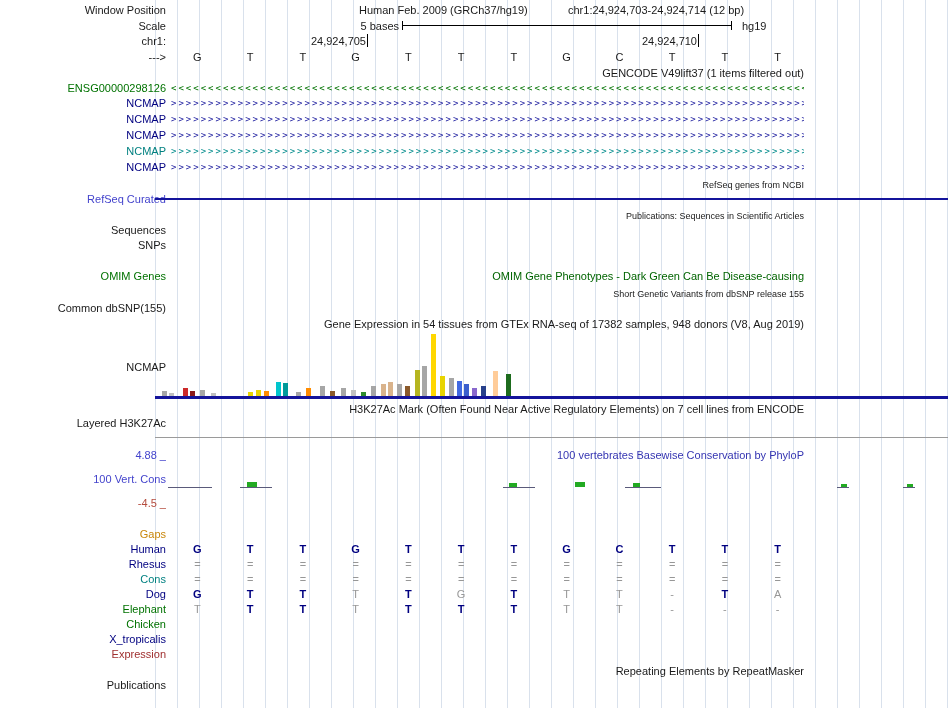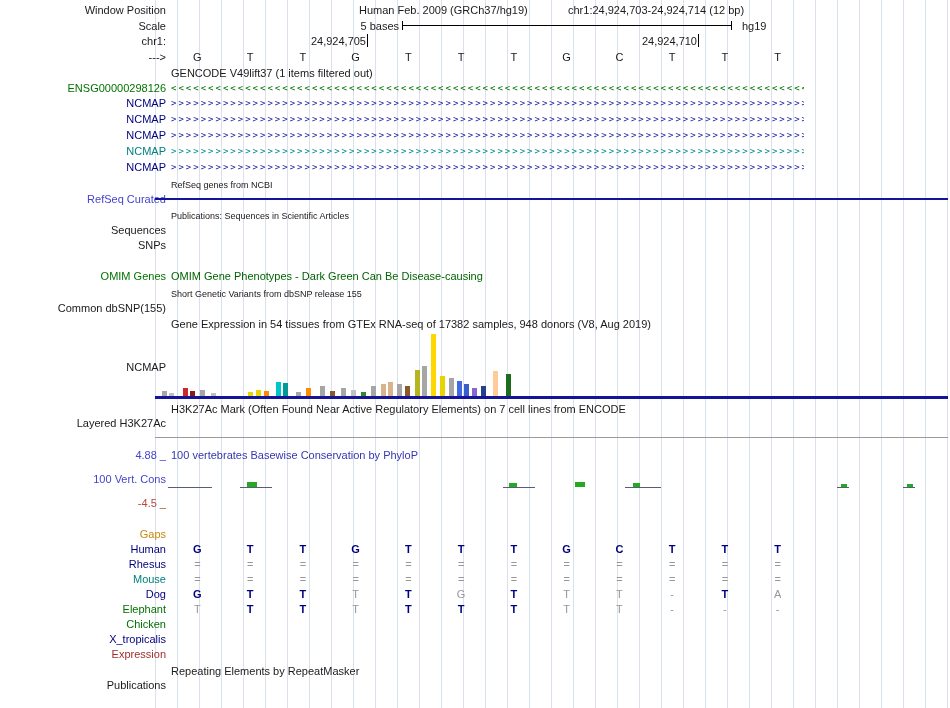--- a/index.html
+++ b/index.html
@@ -4,21 +4,21 @@
 <style>
   *{margin:0;padding:0;box-sizing:border-box}
   body{background:#fff;font-family:"Liberation Sans",sans-serif}
   .browser{position:relative;width:950px;height:708px;background:#fff;overflow:hidden;font-size:11px;color:#1a1a1a}
   .grid{position:absolute;left:155px;top:0;width:793px;height:708px;
     background-image:repeating-linear-gradient(to right,#d9e1ec 0,#d9e1ec 1px,transparent 1px,transparent 22px)}
   .row{position:absolute;left:16px;width:950px;height:14px;line-height:14px;white-space:nowrap}
   .lbl{position:absolute;left:0;top:0;width:150px;text-align:right;white-space:nowrap}
   .trk{position:absolute;left:155px;top:0;width:633px;height:100%}
   .abs{position:absolute;top:0}
-  .center{text-align:left}
+  .center{text-align:right}
   .small{font-size:9px}
   .c-green{color:#007200}.c-navy{color:#000080}.c-teal{color:#008080}.c-blue{color:#4343cc}
   .c-orange{color:#c8860a}.c-red{color:#b44a3c}.c-darkred{color:#a03030}
   .t-blue{color:#3535b2}.t-green{color:#006400}
   .arrowrow{height:12px;line-height:12px}
   .arrows{overflow:hidden;white-space:nowrap;font-family:"DejaVu Sans Mono",monospace;font-size:9px;letter-spacing:2px}
   .a-green{color:#007200}.a-navy{color:#1b1b9e}.a-teal{color:#008b8b}
   .scale-text{position:absolute;left:0;width:228px;text-align:right}
   .scale-bar{position:absolute;left:231px;top:6px;width:330px;height:1px;background:#000}
   .scale-bar::before,.scale-bar::after{content:"";position:absolute;top:-4px;width:1px;height:9px;background:#000}
@@ -256,21 +256,21 @@
         <span class="acell muted">=</span>
         <span class="acell muted">=</span>
         <span class="acell muted">=</span>
         <span class="acell muted">=</span>
         <span class="acell muted">=</span>
         <span class="acell muted">=</span>
         <span class="acell muted">=</span>
       </div>
   </div>
   <div class="row" style="top:572px;height:15px;line-height:15px">
-    <div class="lbl c-teal">Mouse</div>
+    <div class="lbl c-teal">Cons</div>
     <div class="trk acells">
         <span class="acell muted">=</span>
         <span class="acell muted">=</span>
         <span class="acell muted">=</span>
         <span class="acell muted">=</span>
         <span class="acell muted">=</span>
         <span class="acell muted">=</span>
         <span class="acell muted">=</span>
         <span class="acell muted">=</span>
         <span class="acell muted">=</span>

